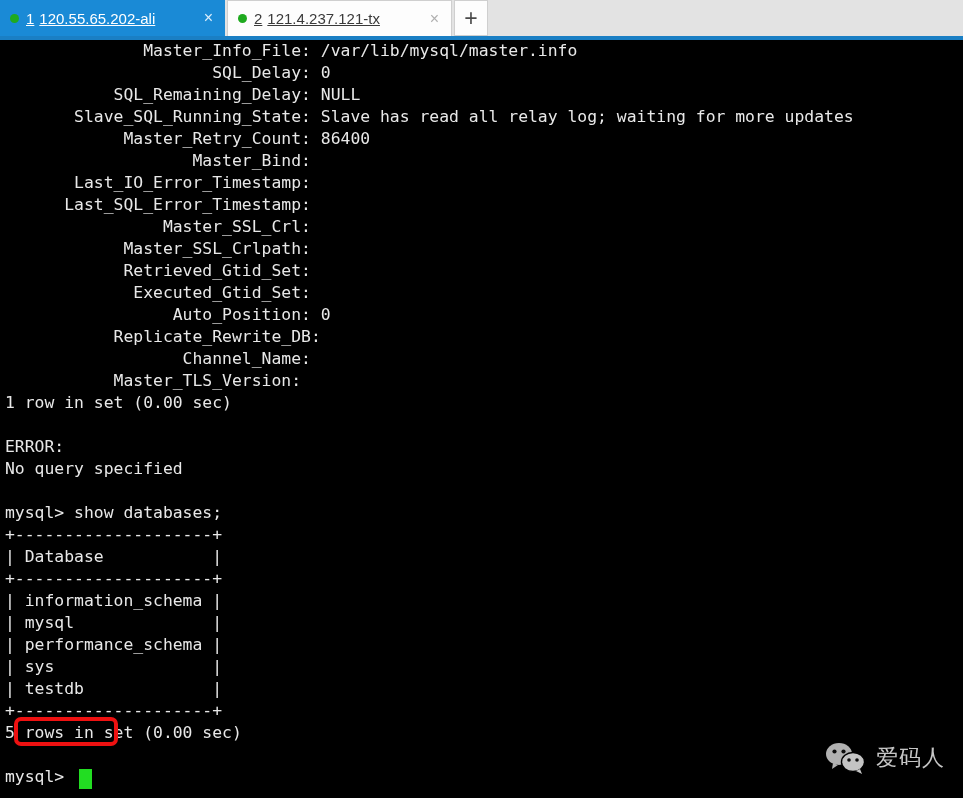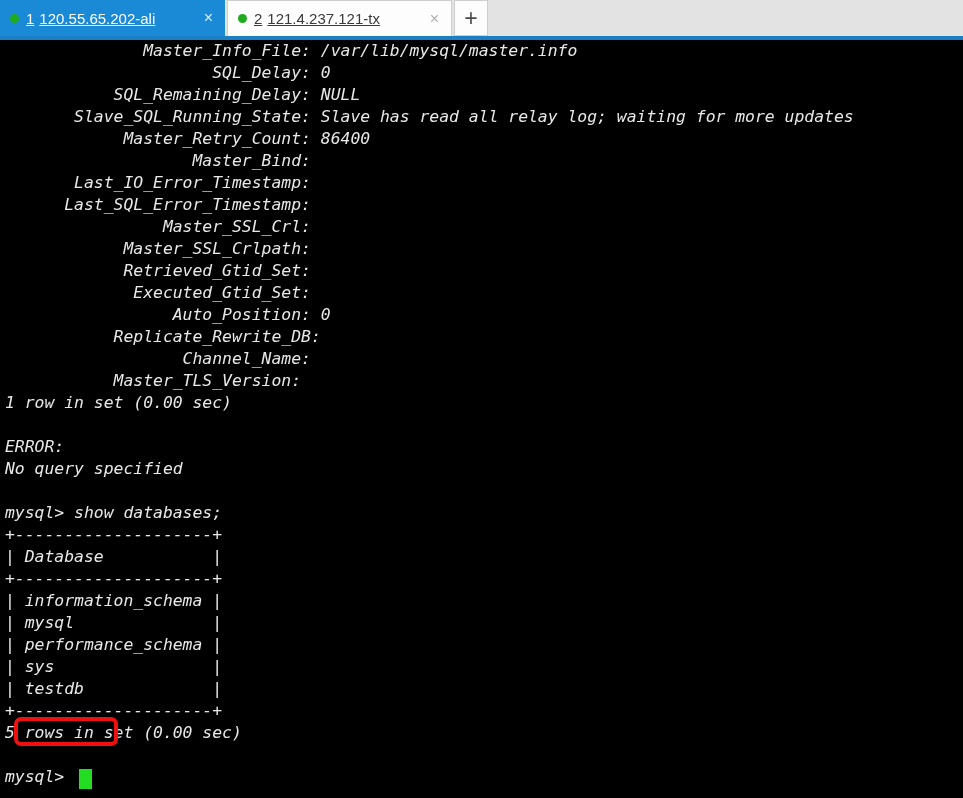--- a/index.html
+++ b/index.html
@@ -113,21 +113,21 @@
     position: absolute;
     left: 5px;
     top: 0px;
     font-family: "DejaVu Sans Mono", "Liberation Mono", monospace;
     font-size: 16.4px;
     line-height: 22px;
     color: #e8e8e8;
     white-space: pre;
     letter-spacing: 0px;
   }
-  .tline { height: 22px; white-space: pre; font-style: italic; }
+  .tline { height: 22px; white-space: pre; }
 
   
   #testdb-highlight {
     position: absolute;
     left: 14px;
     top: 677px;
     width: 104px;
     height: 29px;
     border: 4px solid #ee1111;
     border-radius: 7px;
@@ -189,13 +189,26 @@
 </div>
 
 <div id="terminal">
 
   <div id="term-lines"><div class="tline">              Master_Info_File: /var/lib/mysql/master.info</div><div class="tline">                     SQL_Delay: 0</div><div class="tline">           SQL_Remaining_Delay: NULL</div><div class="tline">       Slave_SQL_Running_State: Slave has read all relay log; waiting for more updates</div><div class="tline">            Master_Retry_Count: 86400</div><div class="tline">                   Master_Bind: </div><div class="tline">       Last_IO_Error_Timestamp: </div><div class="tline">      Last_SQL_Error_Timestamp: </div><div class="tline">                Master_SSL_Crl: </div><div class="tline">            Master_SSL_Crlpath: </div><div class="tline">            Retrieved_Gtid_Set: </div><div class="tline">             Executed_Gtid_Set: </div><div class="tline">                 Auto_Position: 0</div><div class="tline">           Replicate_Rewrite_DB: </div><div class="tline">                  Channel_Name: </div><div class="tline">           Master_TLS_Version: </div><div class="tline">1 row in set (0.00 sec)</div><div class="tline">&nbsp;</div><div class="tline">ERROR: </div><div class="tline">No query specified</div><div class="tline">&nbsp;</div><div class="tline">mysql&gt; show databases;</div><div class="tline">+--------------------+</div><div class="tline">| Database           |</div><div class="tline">+--------------------+</div><div class="tline">| information_schema |</div><div class="tline">| mysql              |</div><div class="tline">| performance_schema |</div><div class="tline">| sys                |</div><div class="tline">| testdb             |</div><div class="tline">+--------------------+</div><div class="tline">5 rows in set (0.00 sec)</div><div class="tline">&nbsp;</div><div class="tline">mysql&gt; </div></div>
 
   <div id="testdb-highlight"></div>
 
   <div id="cursor-block"></div>
 
+  <div id="watermark">
+    <svg id="wechat-icon" width="42" height="32" viewBox="0 0 42 32">
+      <ellipse cx="14" cy="12" rx="13" ry="11" fill="#d8d8d8"></ellipse>
+      <polygon points="8,21 7,27 13,23" fill="#d8d8d8"></polygon>
+      <circle cx="9.5" cy="9.5" r="2.1" fill="#111111"></circle>
+      <circle cx="18.5" cy="9.5" r="2.1" fill="#111111"></circle>
+      <ellipse cx="28" cy="20" rx="11.5" ry="9.5" fill="#efefef" stroke="#000000" stroke-width="1.4"></ellipse>
+      <polygon points="35,27 37,32 31,29" fill="#efefef"></polygon>
+      <circle cx="24" cy="18" r="1.8" fill="#111111"></circle>
+      <circle cx="32" cy="18" r="1.8" fill="#111111"></circle>
+    </svg>
+    <span id="watermark-text">爱码人</span>
+  </div>
 </div>
 
 </body></html>

